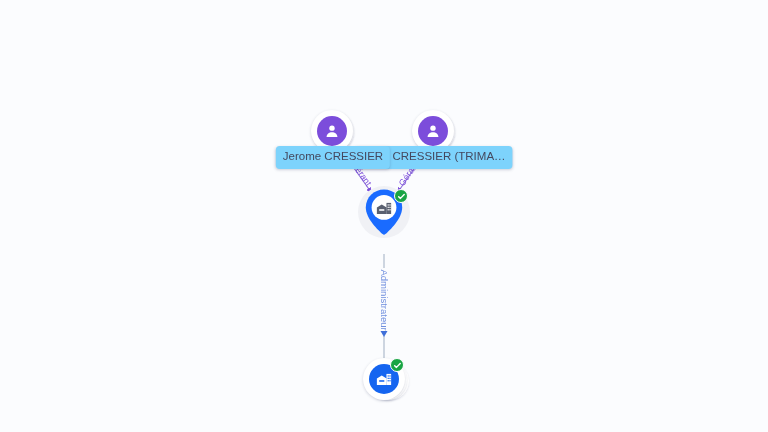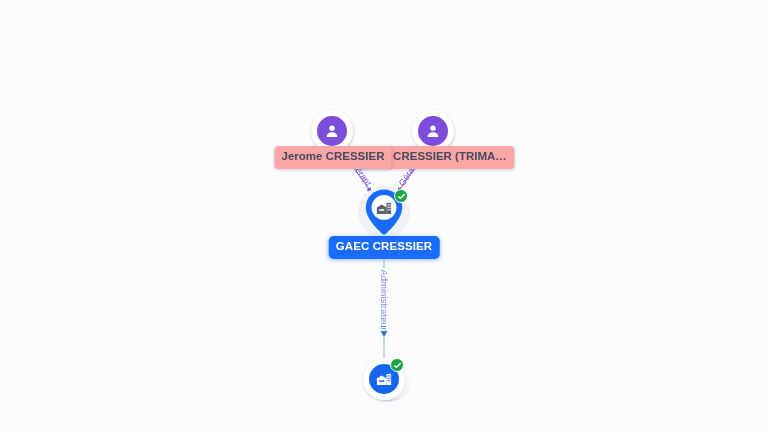--- a/index.html
+++ b/index.html
@@ -164,25 +164,24 @@
   }
 
   
   .chip {
     position: absolute;
     white-space: nowrap;
     font-size: 11.5px;
     line-height: 1;
     padding: 5px 7px 6px 7px;
     border-radius: 4px;
-    background: #fca5a5;
+    background: #7dd3fc;
     color: #44485e;
     box-shadow: 0 1px 3px rgba(40,50,90,0.22);
     transform: translateX(-50%);
-    font-weight: bold;
   }
   .chip.selected {
     background: #1a6bff;
     color: #ffffff;
     font-weight: bold;
     border-radius: 5px;
     box-shadow: 0 1px 4px rgba(26,107,255,0.45);
     letter-spacing: 0.1px;
   }
 
@@ -286,21 +285,20 @@
           <path d="M5.6 13.6h6.8v2.1H5.6z" fill="#ffffff"></path>
         </svg>
       </div>
       <div class="badge-check" style="left:38px; top:5px;">
         <svg width="9" height="9" viewBox="0 0 12 12" aria-hidden="true">
           <path d="M2.2 6.2 L4.6 8.5 L9.6 3.4" stroke="#ffffff" stroke-width="1.9" fill="none" stroke-linecap="round" stroke-linejoin="round"></path>
         </svg>
       </div>
     </div>
   </div>
-  <div class="chip selected" style="left:384px; top:236px; z-index:6;">GAEC CRESSIER</div>
 
   <div class="node" style="left:385px; top:380px;">
     <div class="co-shell">
       <div class="stack co-stack-3"></div>
       <div class="stack co-stack-2"></div>
       <div class="co-ring"></div>
       <div class="co-disc">
         <svg width="18" height="18" viewBox="0 0 24 24" aria-hidden="true">
           <path d="M2.5 20V11.4L9 7.2l6.5 4.2V20z" fill="#ffffff"></path>
           <rect x="15.3" y="5.2" width="6.2" height="14.8" fill="#ffffff"></rect>

